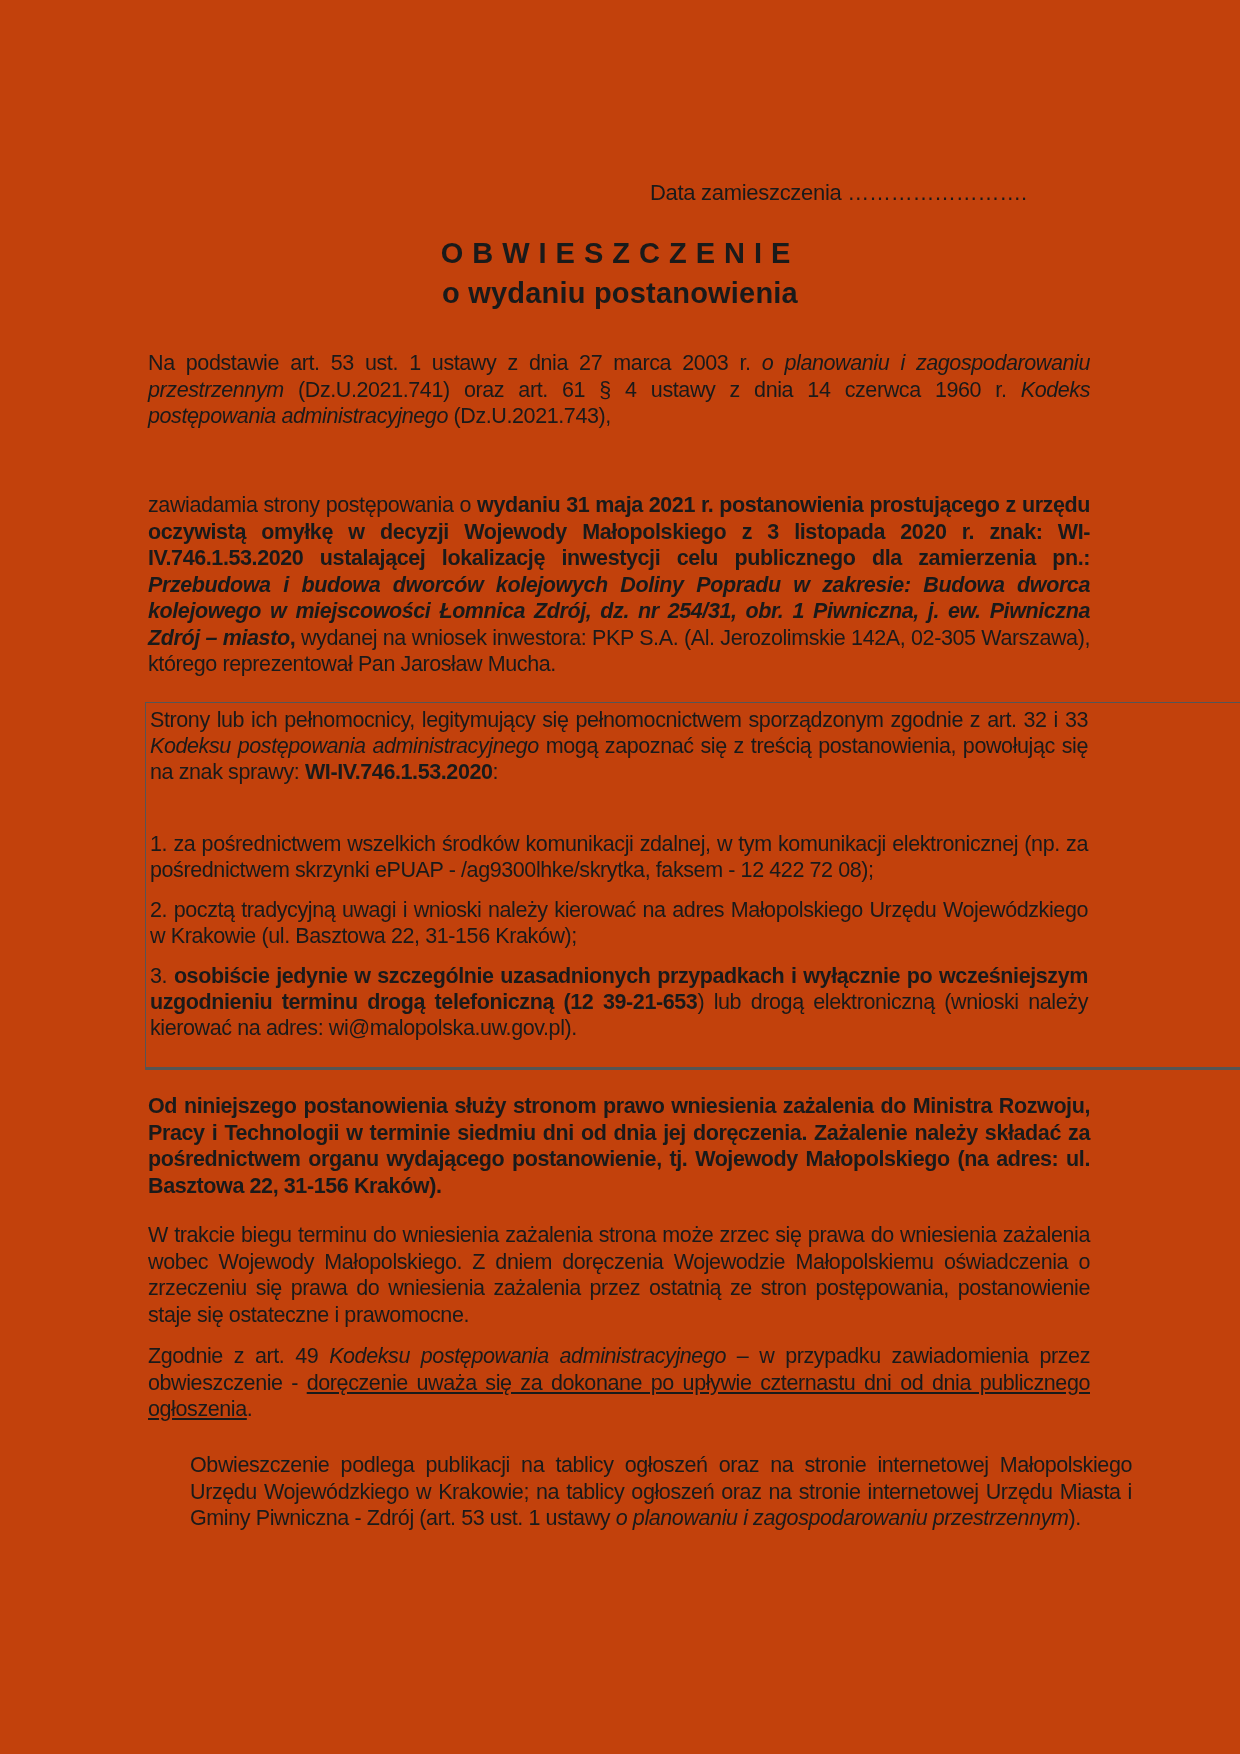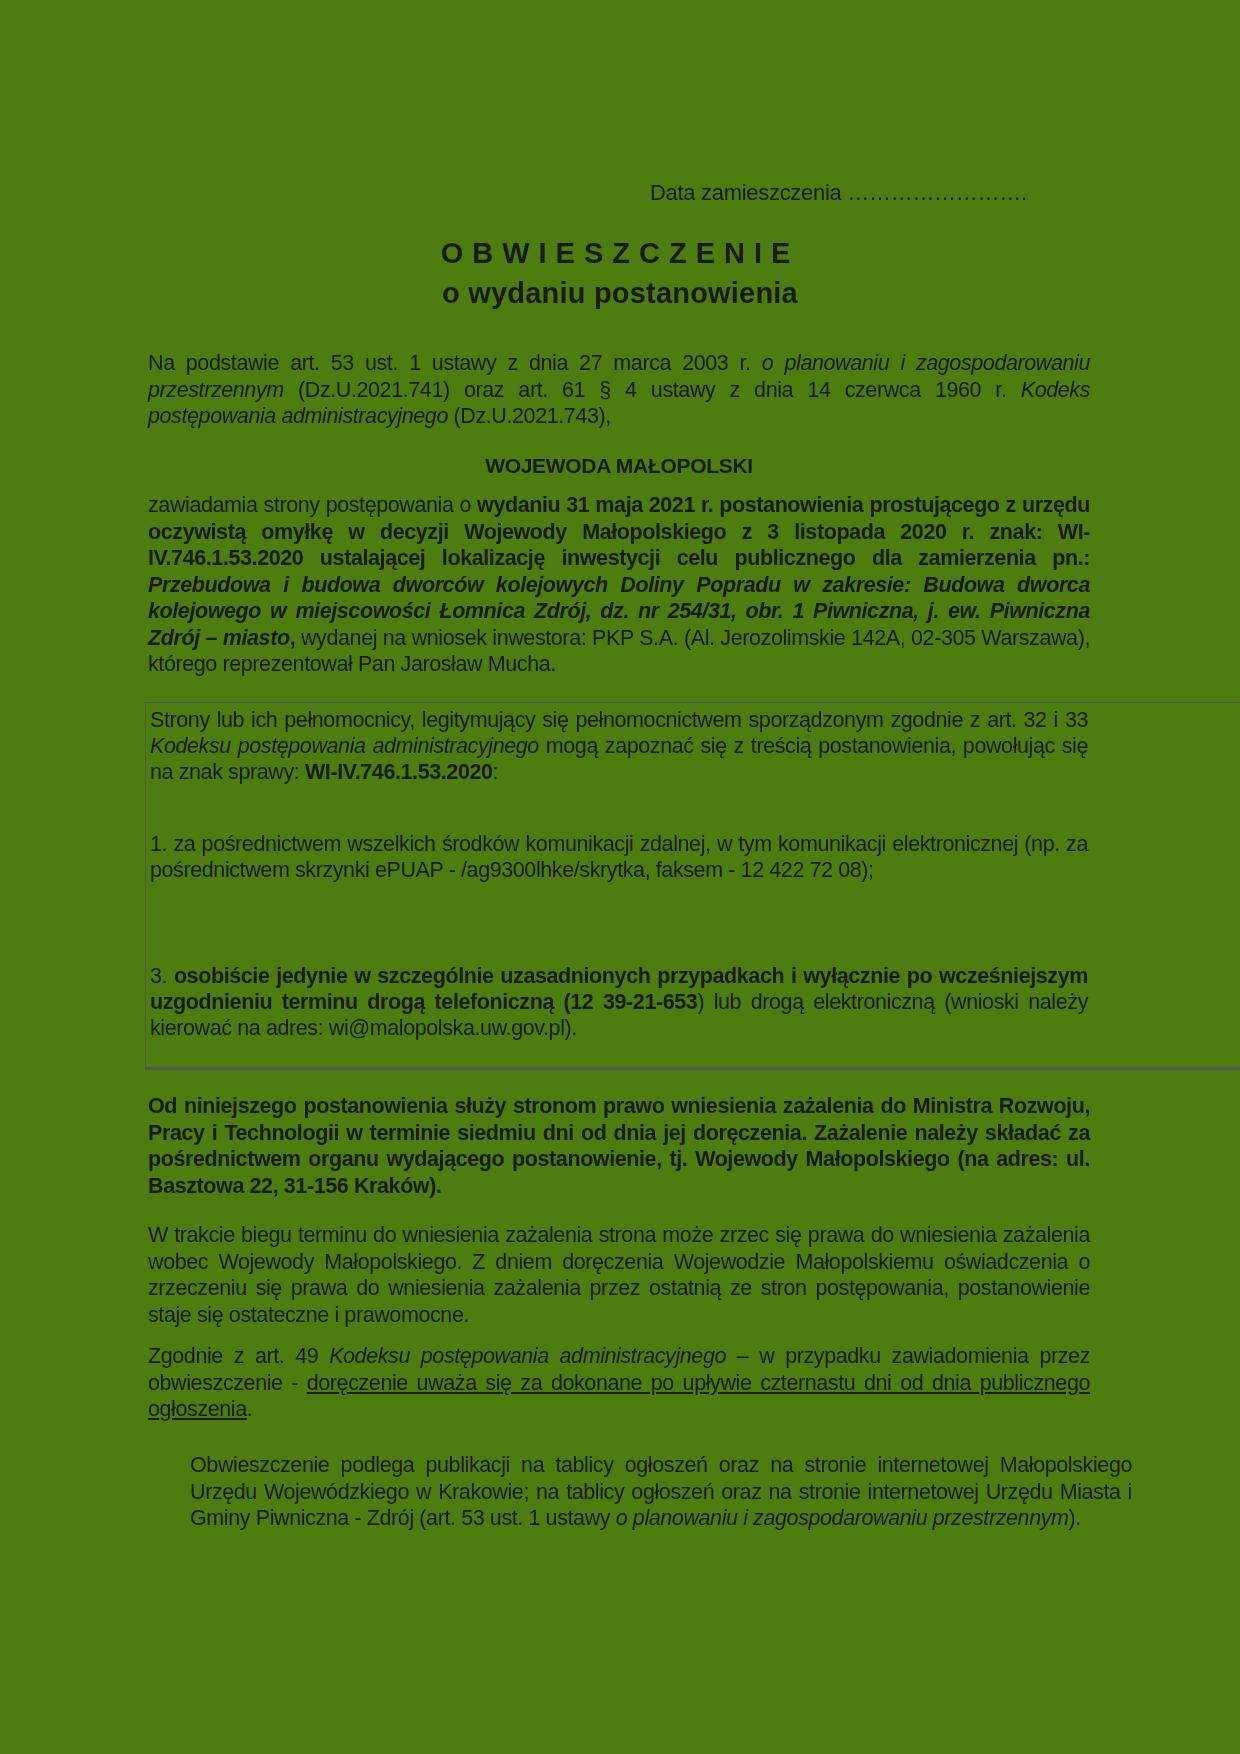--- a/index.html
+++ b/index.html
@@ -1,19 +1,19 @@
 <!DOCTYPE html>
 <html><head>
 <meta charset="utf-8">
 <style>
   html, body { margin: 0; padding: 0; background: #ffffff; }
   body { width: 1240px; height: 1754px; position: relative; overflow: hidden; }
   .page {
     position: absolute; left: 0; top: 0; width: 1240px; height: 1754px;
-    background: #4d7c0f; color: #1a1a1a;
+    background: #c2410c; color: #1a1a1a;
     font-family: "Liberation Sans", sans-serif;
   }
   .date-line {
     position: absolute; left: 650px; top: 180px; width: 440px;
     font-size: 22px; text-align: left; letter-spacing: -0.3px;
   }
   .title {
     position: absolute; left: 0; width: 1240px; text-align: center;
     font-weight: bold; color: #1a1a1a;
   }
@@ -57,27 +57,27 @@
   <div class="date-line">
     <span>Data zamieszczenia</span>
     <span>…………………….</span>
   </div>
 
   <div class="title title-sub">o wydaniu postanowienia</div>
   <div class="title title-main">OBWIESZCZENIE</div>
 
   <div class="para p-basis"><span>Na podstawie art. 53 ust. 1 ustawy z dnia 27 marca 2003 r. </span><i>o planowaniu i zagospodarowaniu przestrzennym</i><span> (Dz.U.2021.741) oraz art. 61 § 4 ustawy z dnia 14 czerwca 1960 r. </span><i>Kodeks postępowania administracyjnego</i><span> (Dz.U.2021.743),</span></div>
 
-  <div class="para p-authority">WOJEWODA MAŁOPOLSKI</div>
 
   <div class="para p-notice"><span>zawiadamia strony postępowania o </span><b>wydaniu 31 maja 2021 r. postanowienia prostującego z urzędu oczywistą omyłkę w decyzji Wojewody Małopolskiego z 3 listopada 2020 r. znak: WI-IV.746.1.53.2020 ustalającej lokalizację inwestycji celu publicznego dla zamierzenia pn.: </b><b><i>Przebudowa i budowa dworców kolejowych Doliny Popradu w zakresie: Budowa dworca kolejowego w miejscowości Łomnica Zdrój, dz. nr 254/31, obr. 1 Piwniczna, j. ew. Piwniczna Zdrój – miasto</i></b><b>,</b><span> wydanej na wniosek inwestora: PKP S.A. (Al. Jerozolimskie 142A, 02-305 Warszawa), którego reprezentował Pan Jarosław Mucha.</span></div>
 
   <div class="box">
     <div class="bp bp-1"><span>Strony lub ich pełnomocnicy, legitymujący się pełnomocnictwem sporządzonym zgodnie z art. 32 i 33 </span><i>Kodeksu postępowania administracyjnego</i><span> mogą zapoznać się z treścią postanowienia, powołując się na znak sprawy: </span><b>WI-IV.746.1.53.2020</b><span>:</span></div>
     <div class="bp bp-3">1. za pośrednictwem wszelkich środków komunikacji zdalnej, w tym komunikacji elektronicznej (np. za pośrednictwem skrzynki ePUAP - /ag9300lhke/skrytka,  faksem - 12 422 72 08);</div>
+    <div class="bp bp-4">2. pocztą tradycyjną uwagi i wnioski należy kierować na adres Małopolskiego Urzędu Wojewódzkiego w Krakowie (ul. Basztowa 22, 31-156 Kraków);</div>
     <div class="bp bp-5"><span>3. </span><b>osobiście jedynie w szczególnie uzasadnionych przypadkach i wyłącznie po wcześniejszym uzgodnieniu terminu drogą telefoniczną (12 39-21-653</b><span>) lub drogą elektroniczną (wnioski należy kierować na adres: wi@malopolska.uw.gov.pl).</span></div>
   </div>
 
   <div class="para p-appeal">Od niniejszego postanowienia służy stronom prawo wniesienia zażalenia do Ministra Rozwoju, Pracy i Technologii w terminie siedmiu dni od dnia jej doręczenia. Zażalenie należy składać za pośrednictwem organu wydającego postanowienie, tj. Wojewody Małopolskiego (na adres: ul. Basztowa 22, 31-156 Kraków).</div>
 
   <div class="para p-waive">W trakcie biegu terminu do wniesienia zażalenia strona może zrzec się prawa do wniesienia zażalenia wobec Wojewody Małopolskiego. Z dniem doręczenia Wojewodzie Małopolskiemu oświadczenia o zrzeczeniu się prawa do wniesienia zażalenia przez ostatnią ze stron postępowania, postanowienie staje się ostateczne i prawomocne.</div>
 
   <div class="para p-delivery"><span>Zgodnie z art. 49 </span><i>Kodeksu postępowania administracyjnego</i><span> – w przypadku zawiadomienia przez obwieszczenie - </span><u>doręczenie uważa się za dokonane po upływie czternastu dni od dnia publicznego ogłoszenia</u><span>.</span></div>
 
   <div class="para p-publish"><span>Obwieszczenie podlega publikacji na tablicy ogłoszeń oraz na stronie internetowej Małopolskiego Urzędu Wojewódzkiego w Krakowie; na tablicy ogłoszeń oraz na stronie internetowej Urzędu Miasta i Gminy Piwniczna - Zdrój (art. 53 ust. 1 ustawy </span><i>o planowaniu i zagospodarowaniu przestrzennym</i><span>).</span></div>

